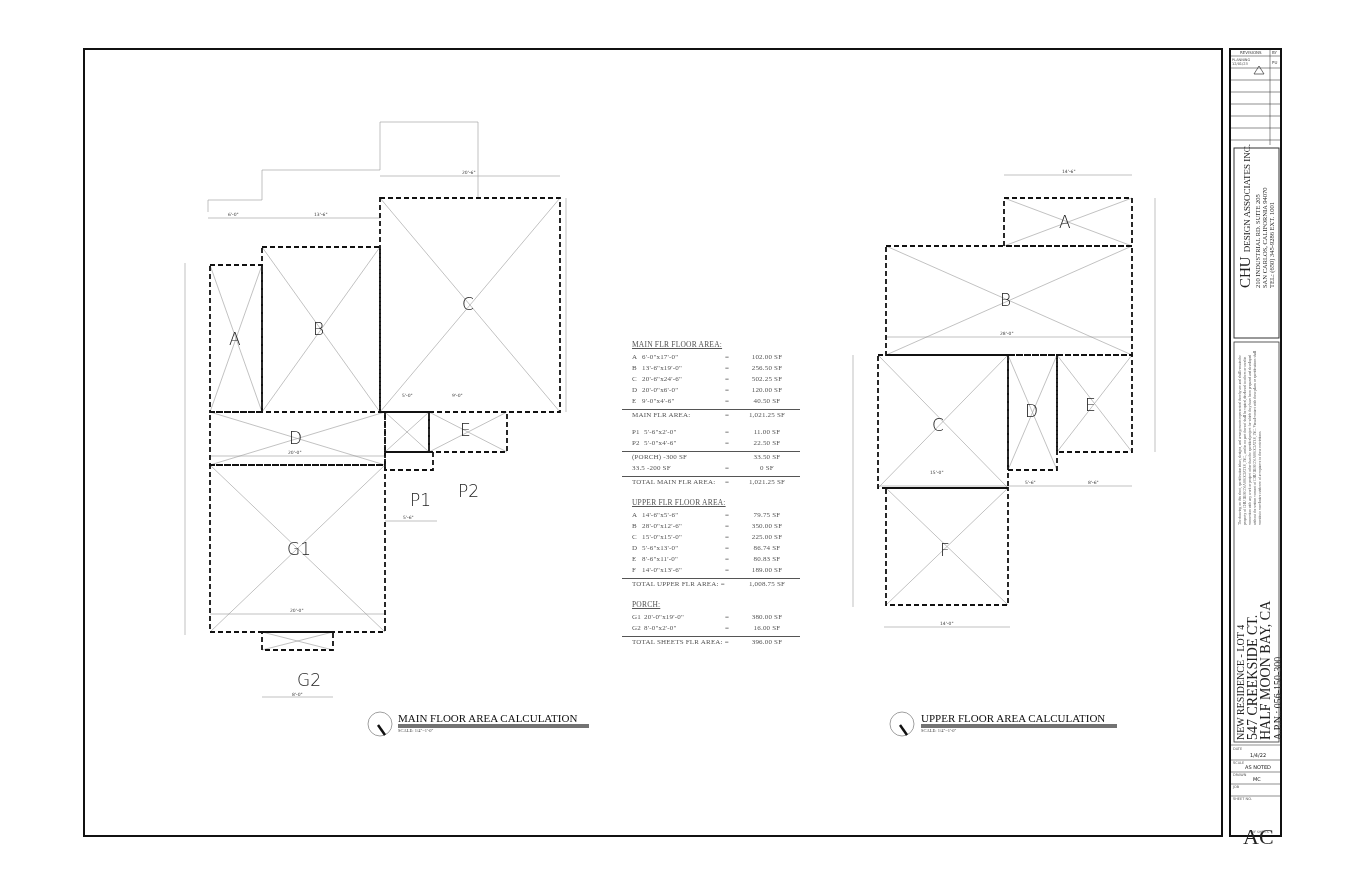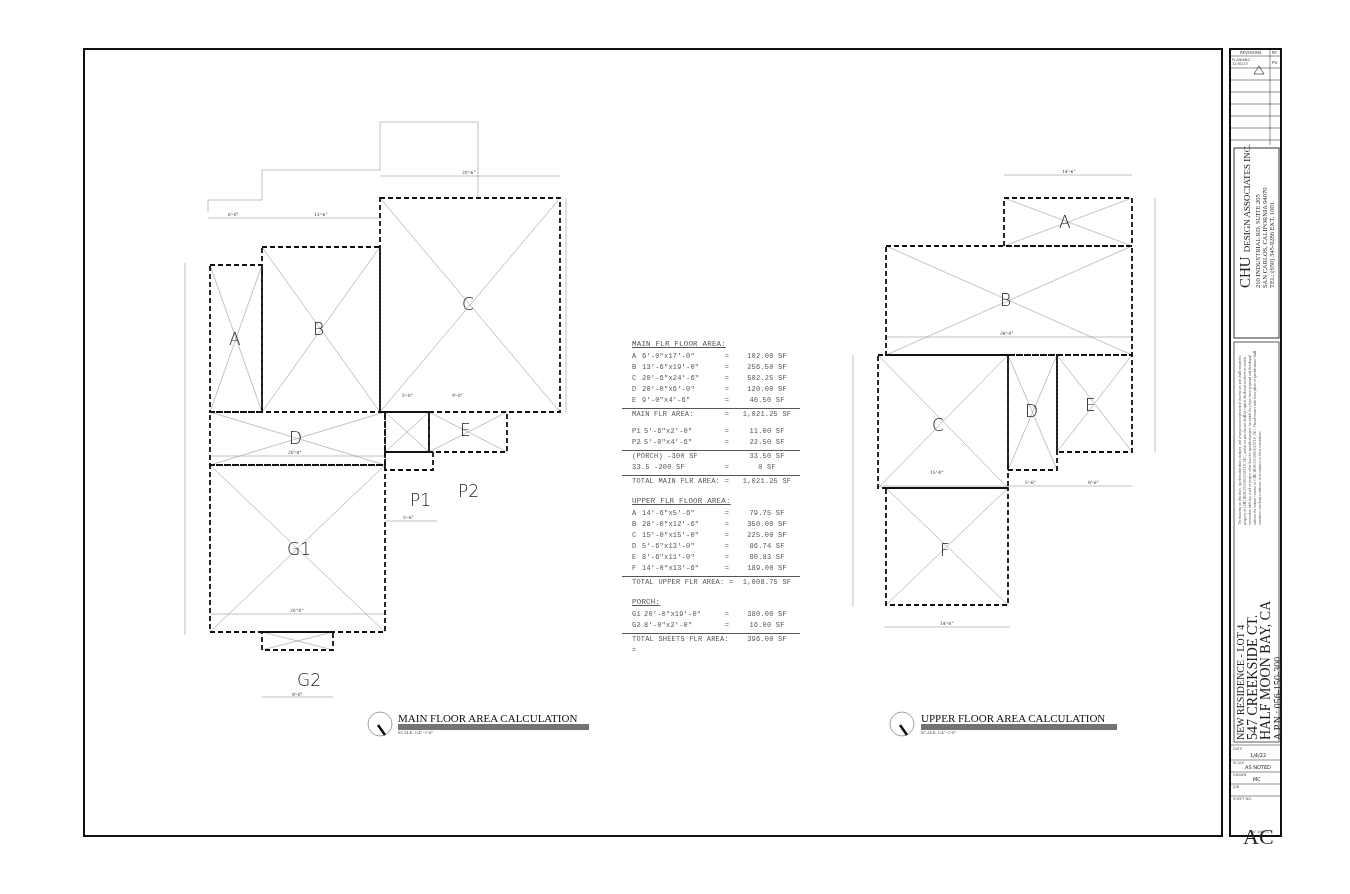--- a/index.html
+++ b/index.html
@@ -1,30 +1,30 @@
 <!DOCTYPE html>
 <html><head>
 <meta charset="utf-8">
 <style>
   html,body{margin:0;padding:0;background:#fff;}
   body{width:1350px;height:894px;position:relative;overflow:hidden;font-family:"DejaVu Sans",sans-serif;color:#222;}
   .sheet{position:absolute;left:83px;top:48px;width:1140px;height:789px;border:2px solid #111;box-sizing:border-box;}
   .tb{position:absolute;left:1229px;top:48px;width:53px;height:789px;border:2px solid #111;box-sizing:border-box;}
   svg{position:absolute;left:0;top:0;}
-  .tbl{position:absolute;left:632px;top:336px;width:168px;font-family:Liberation Mono, monospace;font-size:7px;color:#555;letter-spacing:0.2px;}
+  .tbl{position:absolute;left:632px;top:336px;width:168px;font-family:Liberation Serif, serif;font-size:7px;color:#555;letter-spacing:0.2px;}
   .tbl .hd{text-decoration:underline;margin:4px 0 3px 0;font-size:7.5px;}
   .tbl .row{display:flex;height:11px;line-height:11px;}
   .tbl .k{width:10px;}
   .tbl .d{width:78px;}
   .tbl .eq{width:14px;text-align:center;}
   .tbl .v{flex:1;text-align:center;}
   .tbl .tot{border-top:1px solid #555;margin-left:-10px;padding-left:10px;margin-top:2px;}
   .tbl .gap{height:6px;}
   .cap{position:absolute;font-family:"Liberation Serif",serif;}
-  .cap .t{font-size:11px;color:#111;border-bottom:6px solid #737373;padding-right:12px;white-space:nowrap;}
+  .cap .t{font-size:11px;color:#111;border-bottom:4px solid #737373;padding-right:12px;white-space:nowrap;}
   .cap .s{font-size:4.5px;color:#444;}
   .vtxt{position:absolute;transform-origin:left top;transform:rotate(-90deg);white-space:nowrap;font-family:"Liberation Serif",serif;color:#222;}
   .lbl{position:absolute;font-family:"DejaVu Sans",sans-serif;font-size:17px;color:#222;font-weight:300;}
   .dim{position:absolute;font-size:4.5px;color:#444;}
 </style>
 </head>
 <body>
 
 <div class="sheet"></div>
 

